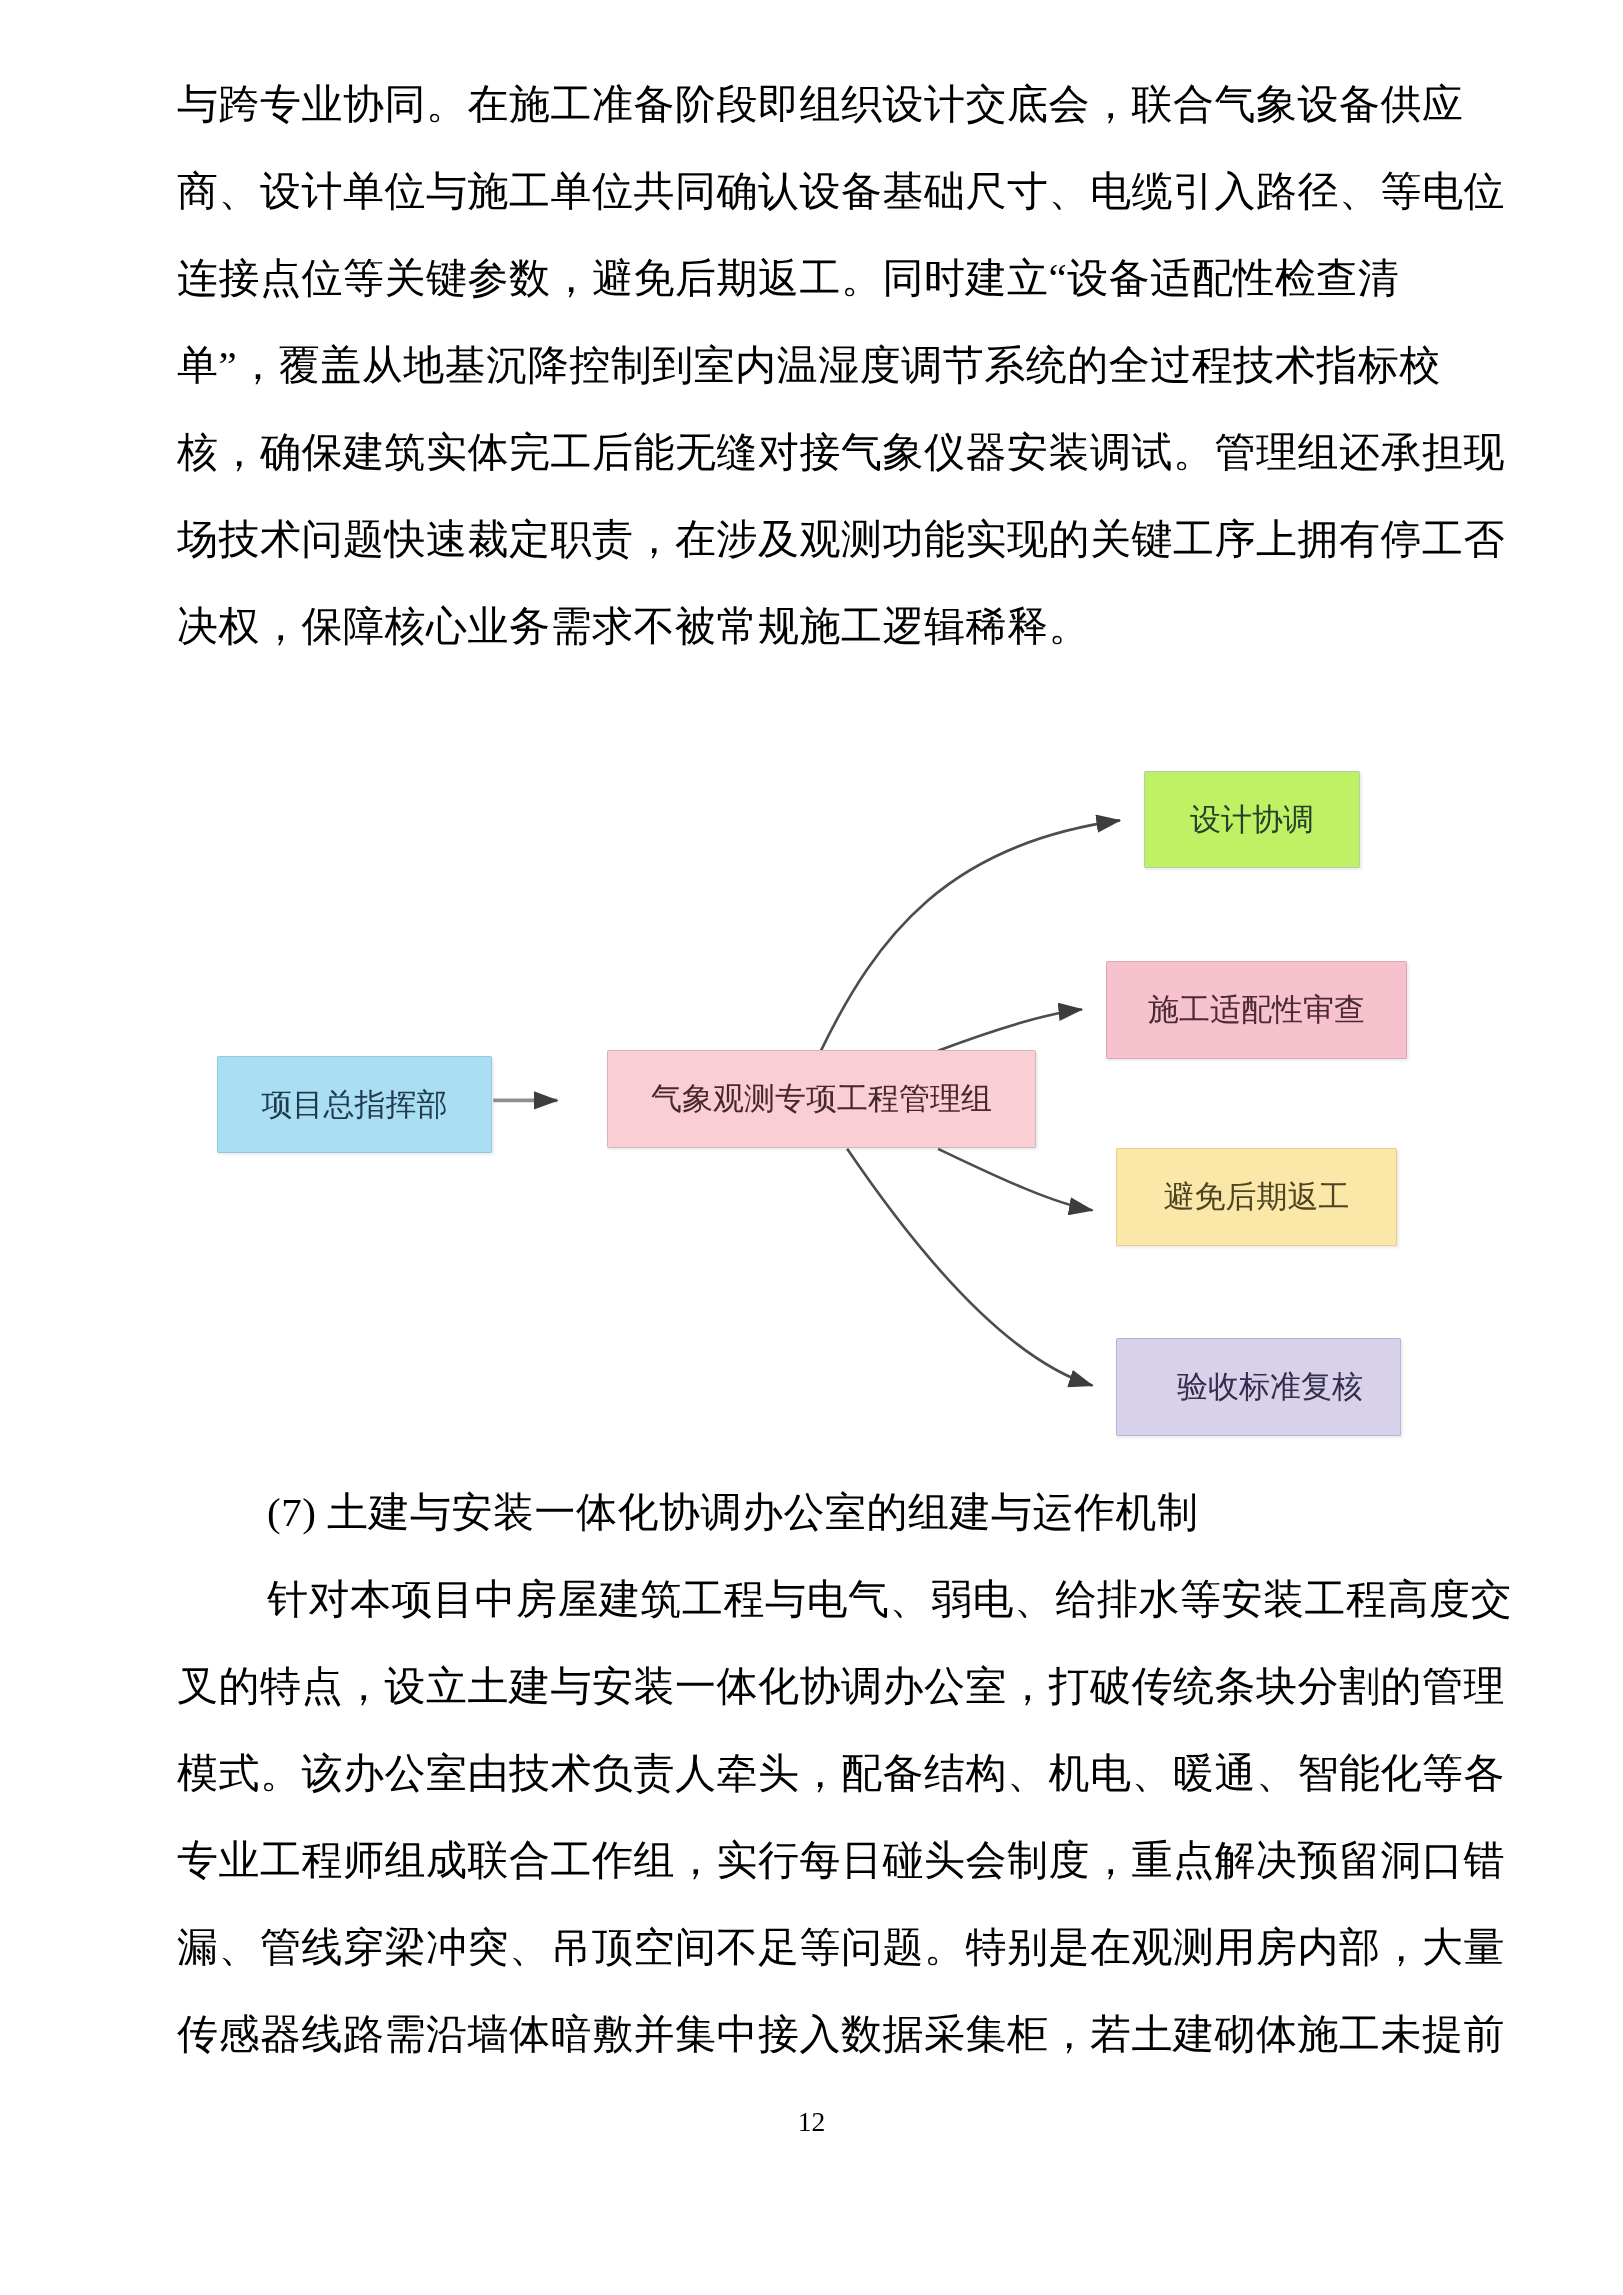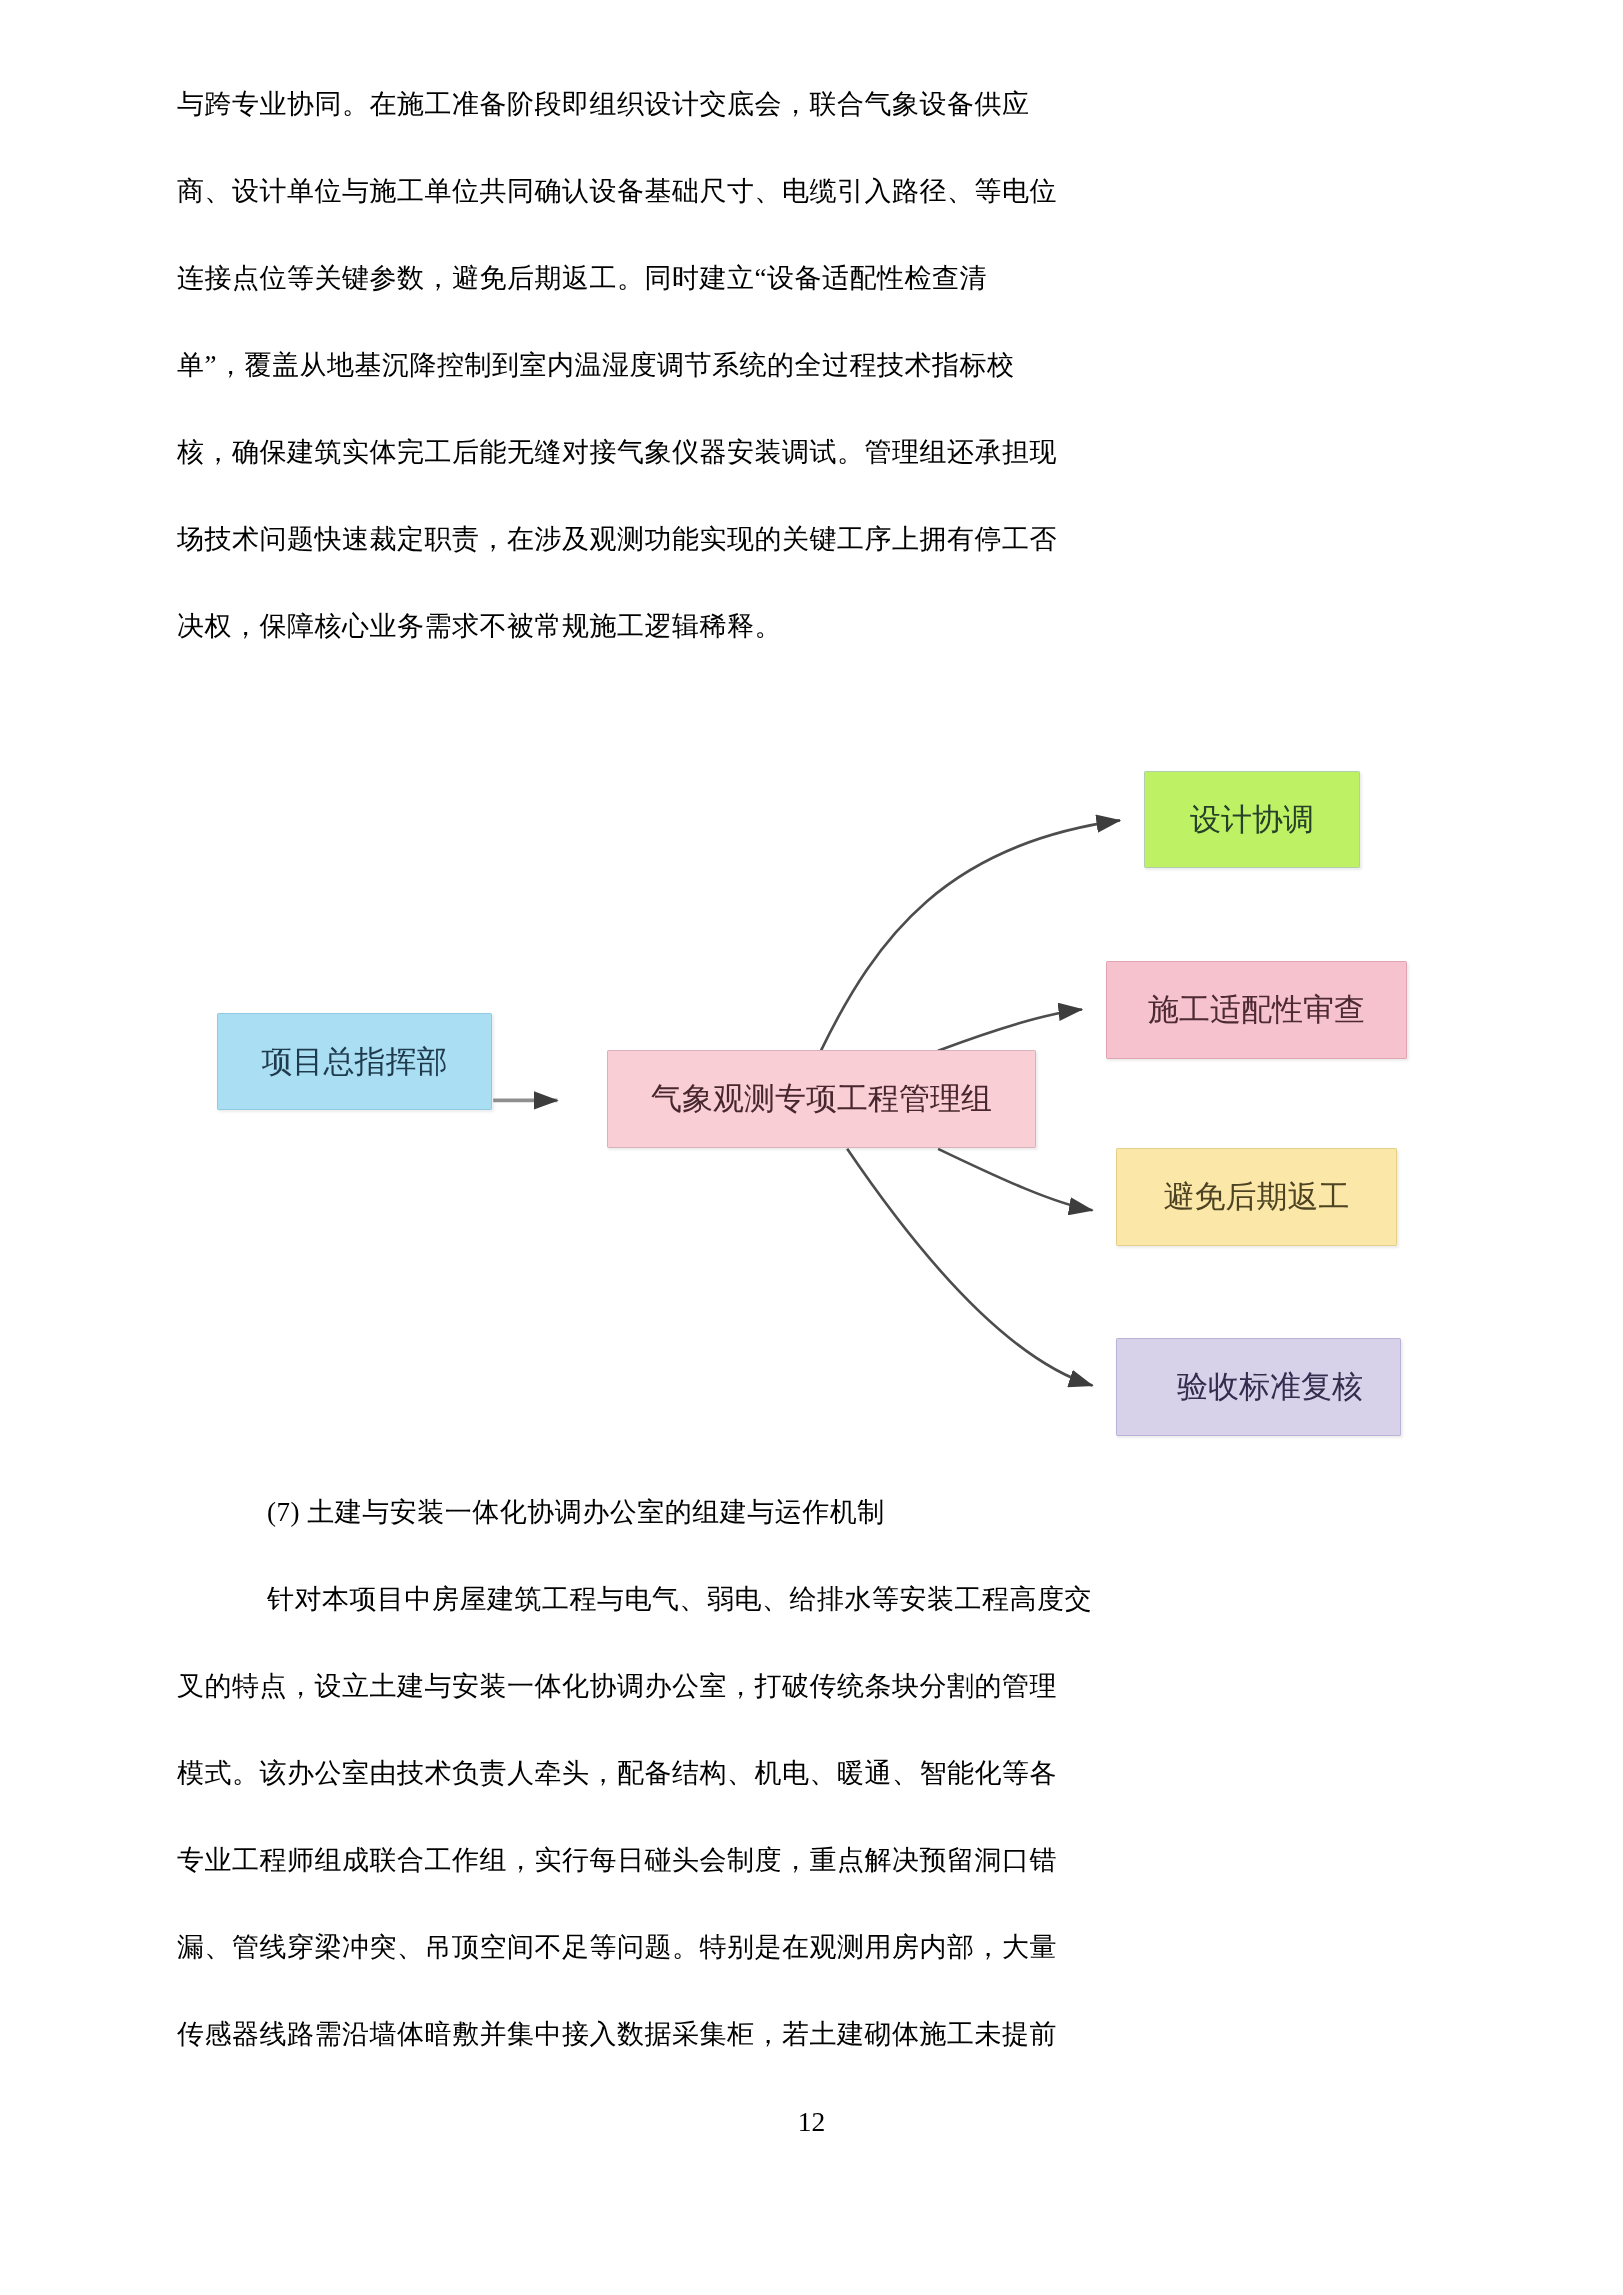--- a/index.html
+++ b/index.html
@@ -5,21 +5,21 @@
   html,body{margin:0;padding:0;background:#ffffff;}
   .page{
     position:relative;
     width:1623px;height:2295px;
     background:#ffffff;
     overflow:hidden;
     font-family:"Liberation Serif", serif;
   }
   .para{position:absolute;left:177px;width:1275px;}
   .tline{
-    font-size:27px;
+    font-size:41px;
     letter-spacing:0.5px;
     line-height:87px;
     height:87px;
     white-space:nowrap;
     color:#000000;
     text-align:left;
   }
   .indent{text-indent:90px;}
   .diagram{position:absolute;left:0;top:0;width:1623px;height:2295px;pointer-events:none;}
   .diagram svg{position:absolute;left:0;top:0;}
@@ -66,21 +66,21 @@
 
       <path d="M 1255 1606 C 1340 1430 1450 1290 1712 1254" stroke="#4d4d4d" stroke-width="4" fill="none" marker-end="url(#ah)"></path>
 
       <path d="M 1434 1606 C 1525 1572 1605 1548 1654 1543" stroke="#4d4d4d" stroke-width="4" fill="none" marker-end="url(#ah)"></path>
 
       <path d="M 1434 1756 C 1530 1802 1612 1840 1670 1850" stroke="#4d4d4d" stroke-width="4" fill="none" marker-end="url(#ah)"></path>
 
       <path d="M 1295 1756 C 1430 1955 1555 2082 1670 2118" stroke="#4d4d4d" stroke-width="4" fill="none" marker-end="url(#ah)"></path>
     </svg>
 
-    <div class="node" style="left: 217px; top: 1013px; width: 275px; height: 97px; background: rgb(170, 222, 242); border-color: rgb(143, 201, 226); color: rgb(31, 58, 77);">
+    <div class="node" style="left: 217px; top: 1056px; width: 275px; height: 97px; background: rgb(170, 222, 242); border-color: rgb(143, 201, 226); color: rgb(31, 58, 77);">
       <span>项目总指挥部</span>
     </div>
     <div class="node" style="left: 607px; top: 1050px; width: 429px; height: 98px; background: rgb(249, 206, 213); border-color: rgb(216, 178, 186); color: rgb(71, 38, 45);">
       <span>气象观测专项工程管理组</span>
     </div>
     <div class="node" style="left: 1144px; top: 771px; width: 216px; height: 97px; background: #bef264; border-color: rgb(174, 208, 168); color: rgb(39, 64, 42);">
       <span>设计协调</span>
     </div>
     <div class="node" style="left: 1106px; top: 961px; width: 301px; height: 98px; background: rgb(245, 194, 205); border-color: rgb(223, 164, 178); color: rgb(77, 42, 51);">
       <span>施工适配性审查</span>

